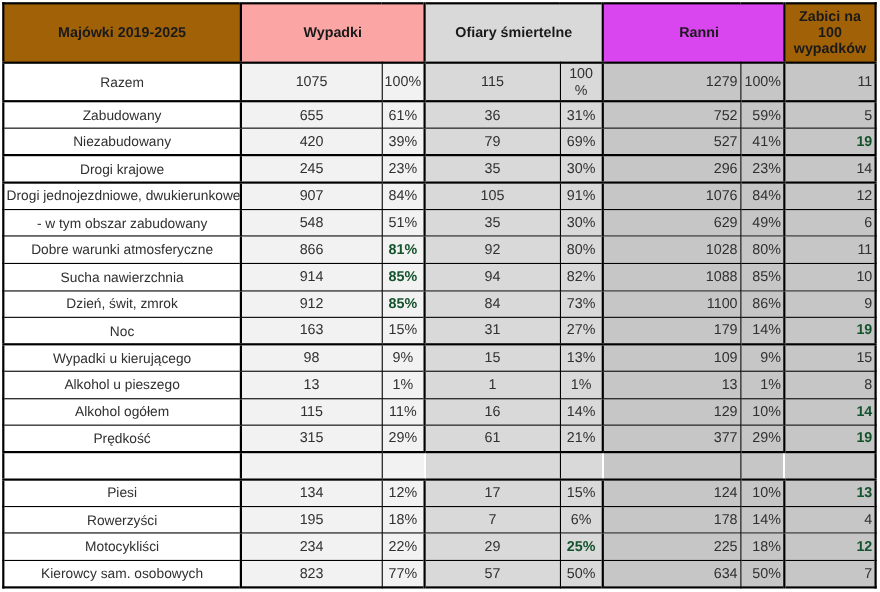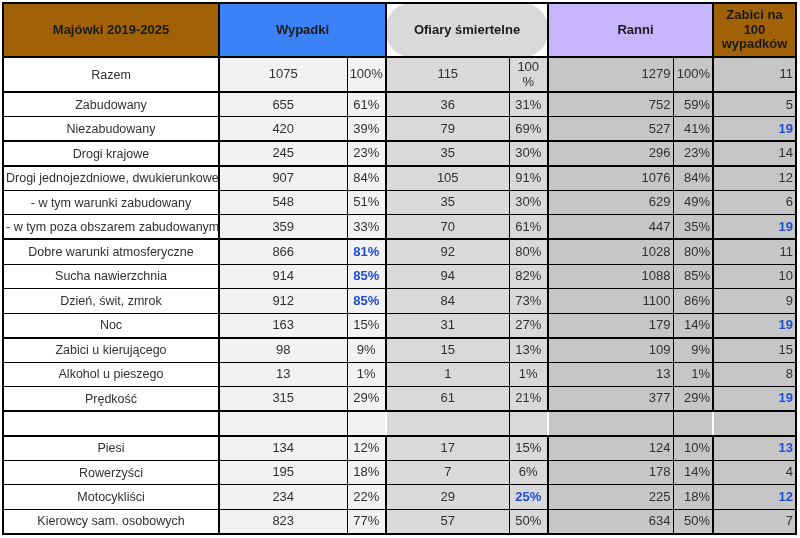--- a/index.html
+++ b/index.html
@@ -37,36 +37,36 @@
   
   table { border: 2px solid #000; }
   
   thead th {
     font-weight: bold;
     color: #1a1a1a;
     border-bottom-width: 2px;
     height: 50px;
   }
   thead th.corner, thead th.zab { background: #a16207; }
-  thead th.wyp { background: #3b82f6; }
-  thead th.ofi { background: #d9d9d9; border-radius: 25px; }
-  thead th.ran { background: #c4b5fd; padding-left: 12px; }
+  thead th.wyp { background: #fca5a5; }
+  thead th.ofi { background: #d9d9d9; }
+  thead th.ran { background: #d946ef; padding-left: 12px; }
   
   td.c0 { background: #ffffff; font-size: 12.5px; white-space: nowrap; }
   td.c1, td.c2 { background: #f2f2f2; }
   td.c3, td.c4 { background: #d9d9d9; }
   td.c5, td.c6, td.c7 { background: #c6c6c6; text-align: right; }
   th.c1, td.c1, th.c3, td.c3, th.c5, td.c5, th.c7, td.c7 { border-left-width: 2px; }
   
   tbody tr { height: 23px; }
   tbody tr.razem { height: 21px; }
   
   tr.thick td { border-bottom-width: 2px; }
   
-  td.b { font-weight: bold; color: #1d4ed8; margin-top: 48px; }
+  td.b { font-weight: bold; color: #14532d; margin-top: 48px; }
   
   tr.empty td { border-left-color: transparent; }
   tr.empty td.c1 { border-left: 2px solid #000; }
   tr.empty td.c3, tr.empty td.c5, tr.empty td.c7 { border-left-color: transparent; }
 </style>
 </head>
 <body>
 
 <div class="wrap">
   <table>
@@ -134,38 +134,28 @@
           <td class="c0">Drogi jednojezdniowe, dwukierunkowe</td>
           <td class="c1">907</td>
           <td class="c2">84%</td>
           <td class="c3">105</td>
           <td class="c4">91%</td>
           <td class="c5">1076</td>
           <td class="c6">84%</td>
           <td class="c7">12</td>
         </tr>
         <tr>
-          <td class="c0">- w tym warunki zabudowany</td>
+          <td class="c0">- w tym obszar zabudowany</td>
           <td class="c1">548</td>
           <td class="c2">51%</td>
           <td class="c3">35</td>
           <td class="c4">30%</td>
           <td class="c5">629</td>
           <td class="c6">49%</td>
           <td class="c7">6</td>
-        </tr>
-        <tr class="thick">
-          <td class="c0">- w tym poza obszarem zabudowanym</td>
-          <td class="c1">359</td>
-          <td class="c2">33%</td>
-          <td class="c3">70</td>
-          <td class="c4">61%</td>
-          <td class="c5">447</td>
-          <td class="c6">35%</td>
-          <td class="c7 b">19</td>
         </tr>
         <tr>
           <td class="c0">Dobre warunki atmosferyczne</td>
           <td class="c1">866</td>
           <td class="c2 b">81%</td>
           <td class="c3">92</td>
           <td class="c4">80%</td>
           <td class="c5">1028</td>
           <td class="c6">80%</td>
           <td class="c7">11</td>
@@ -194,38 +184,48 @@
           <td class="c0">Noc</td>
           <td class="c1">163</td>
           <td class="c2">15%</td>
           <td class="c3">31</td>
           <td class="c4">27%</td>
           <td class="c5">179</td>
           <td class="c6">14%</td>
           <td class="c7 b">19</td>
         </tr>
         <tr>
-          <td class="c0">Zabici u kierującego</td>
+          <td class="c0">Wypadki u kierującego</td>
           <td class="c1">98</td>
           <td class="c2">9%</td>
           <td class="c3">15</td>
           <td class="c4">13%</td>
           <td class="c5">109</td>
           <td class="c6">9%</td>
           <td class="c7">15</td>
         </tr>
         <tr>
           <td class="c0">Alkohol u pieszego</td>
           <td class="c1">13</td>
           <td class="c2">1%</td>
           <td class="c3">1</td>
           <td class="c4">1%</td>
           <td class="c5">13</td>
           <td class="c6">1%</td>
           <td class="c7">8</td>
+        </tr>
+        <tr>
+          <td class="c0">Alkohol ogółem</td>
+          <td class="c1">115</td>
+          <td class="c2">11%</td>
+          <td class="c3">16</td>
+          <td class="c4">14%</td>
+          <td class="c5">129</td>
+          <td class="c6">10%</td>
+          <td class="c7 b">14</td>
         </tr>
         <tr class="thick">
           <td class="c0">Prędkość</td>
           <td class="c1">315</td>
           <td class="c2">29%</td>
           <td class="c3">61</td>
           <td class="c4">21%</td>
           <td class="c5">377</td>
           <td class="c6">29%</td>
           <td class="c7 b">19</td>

